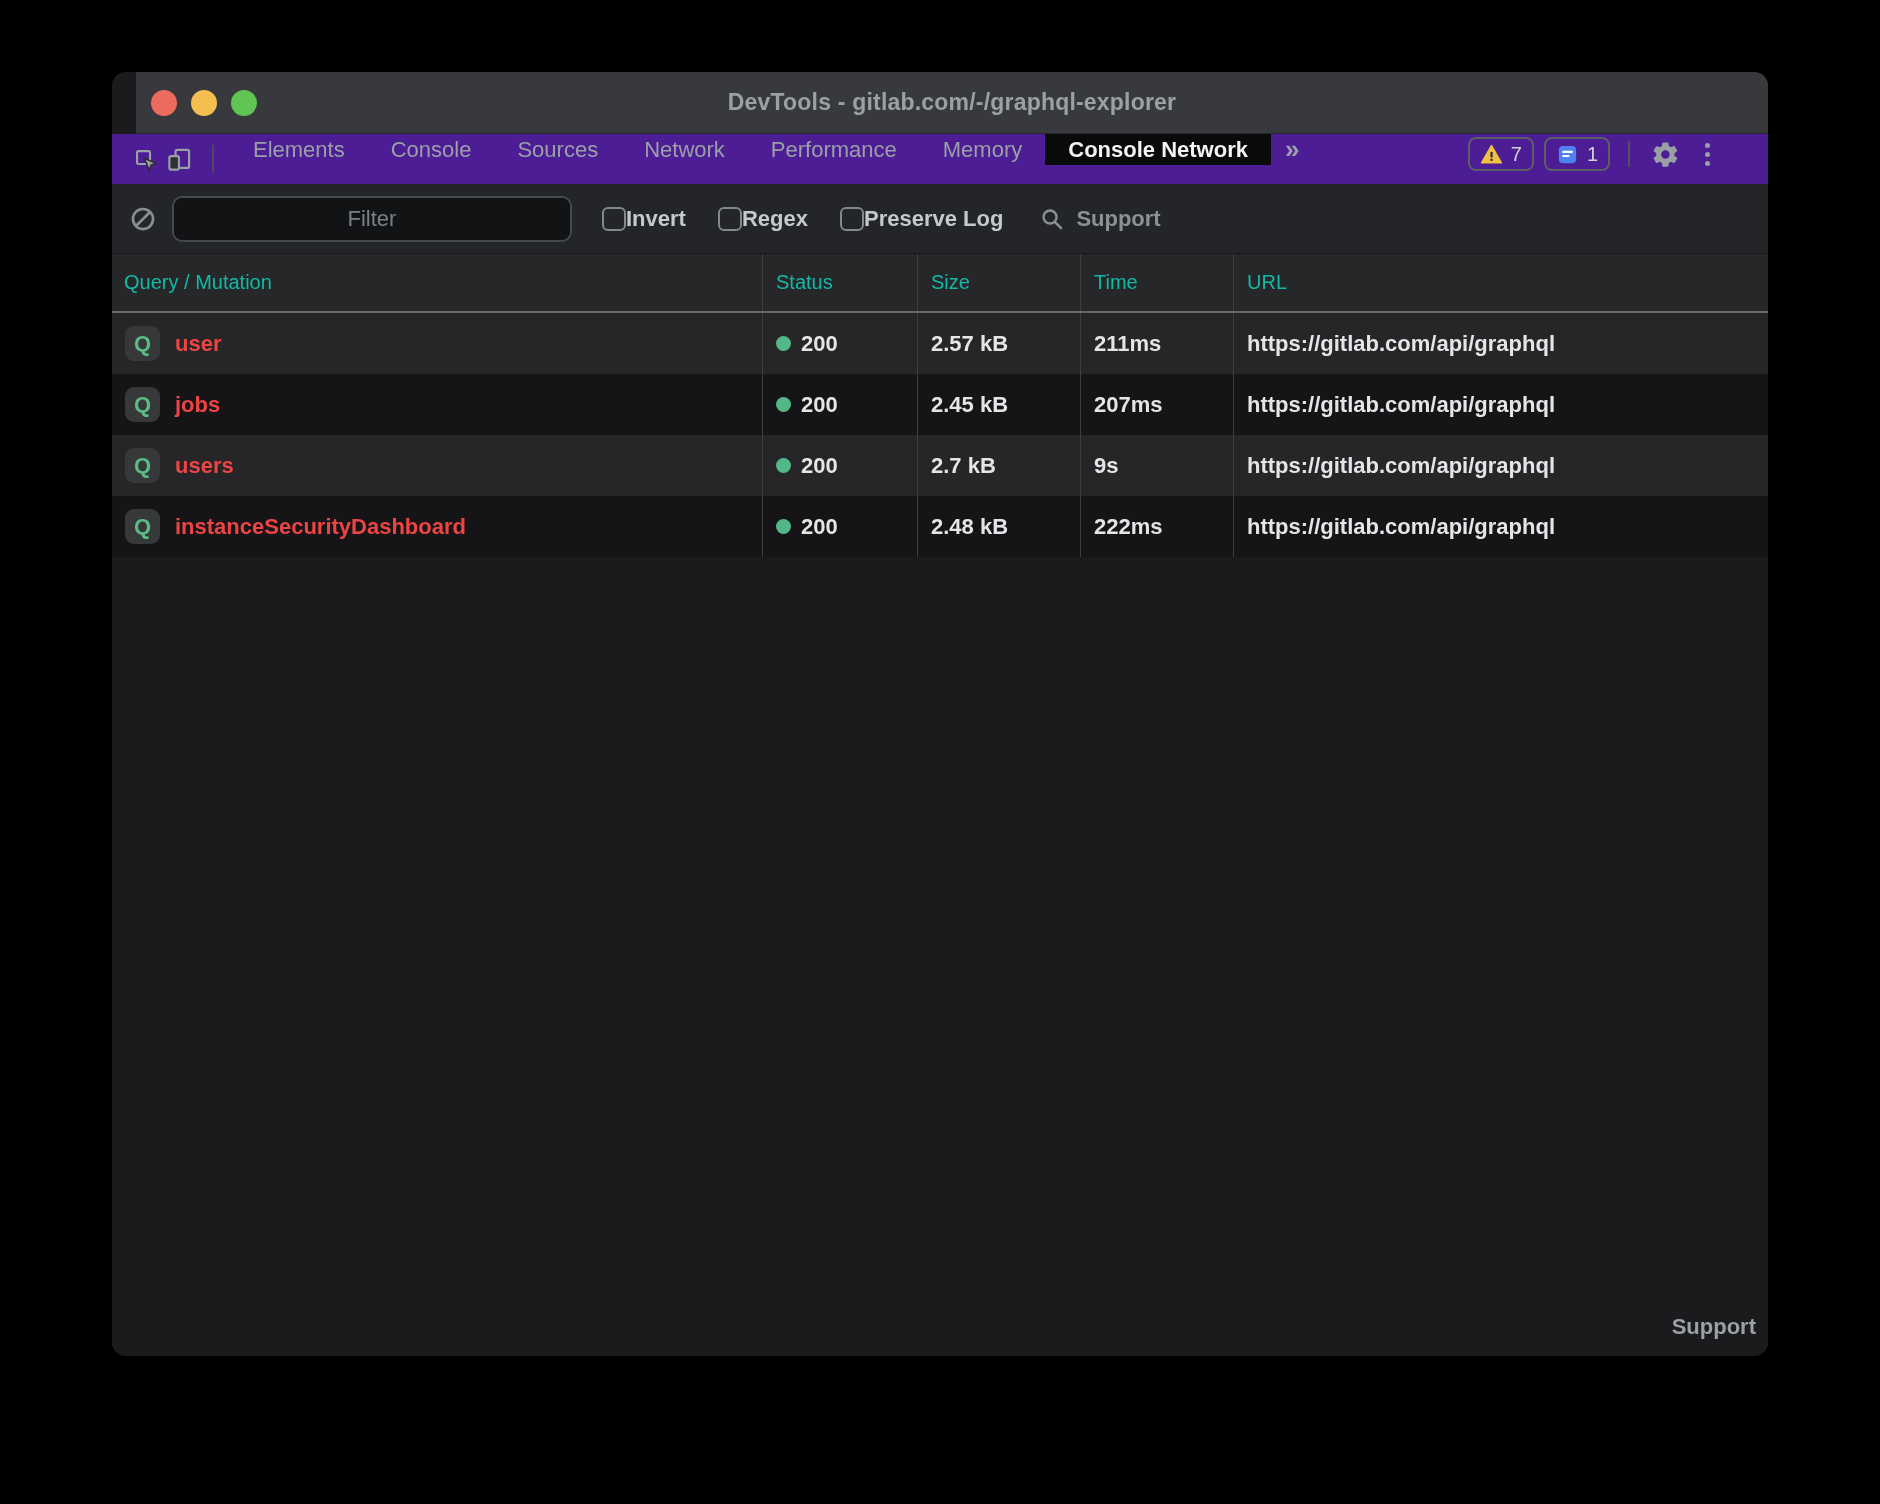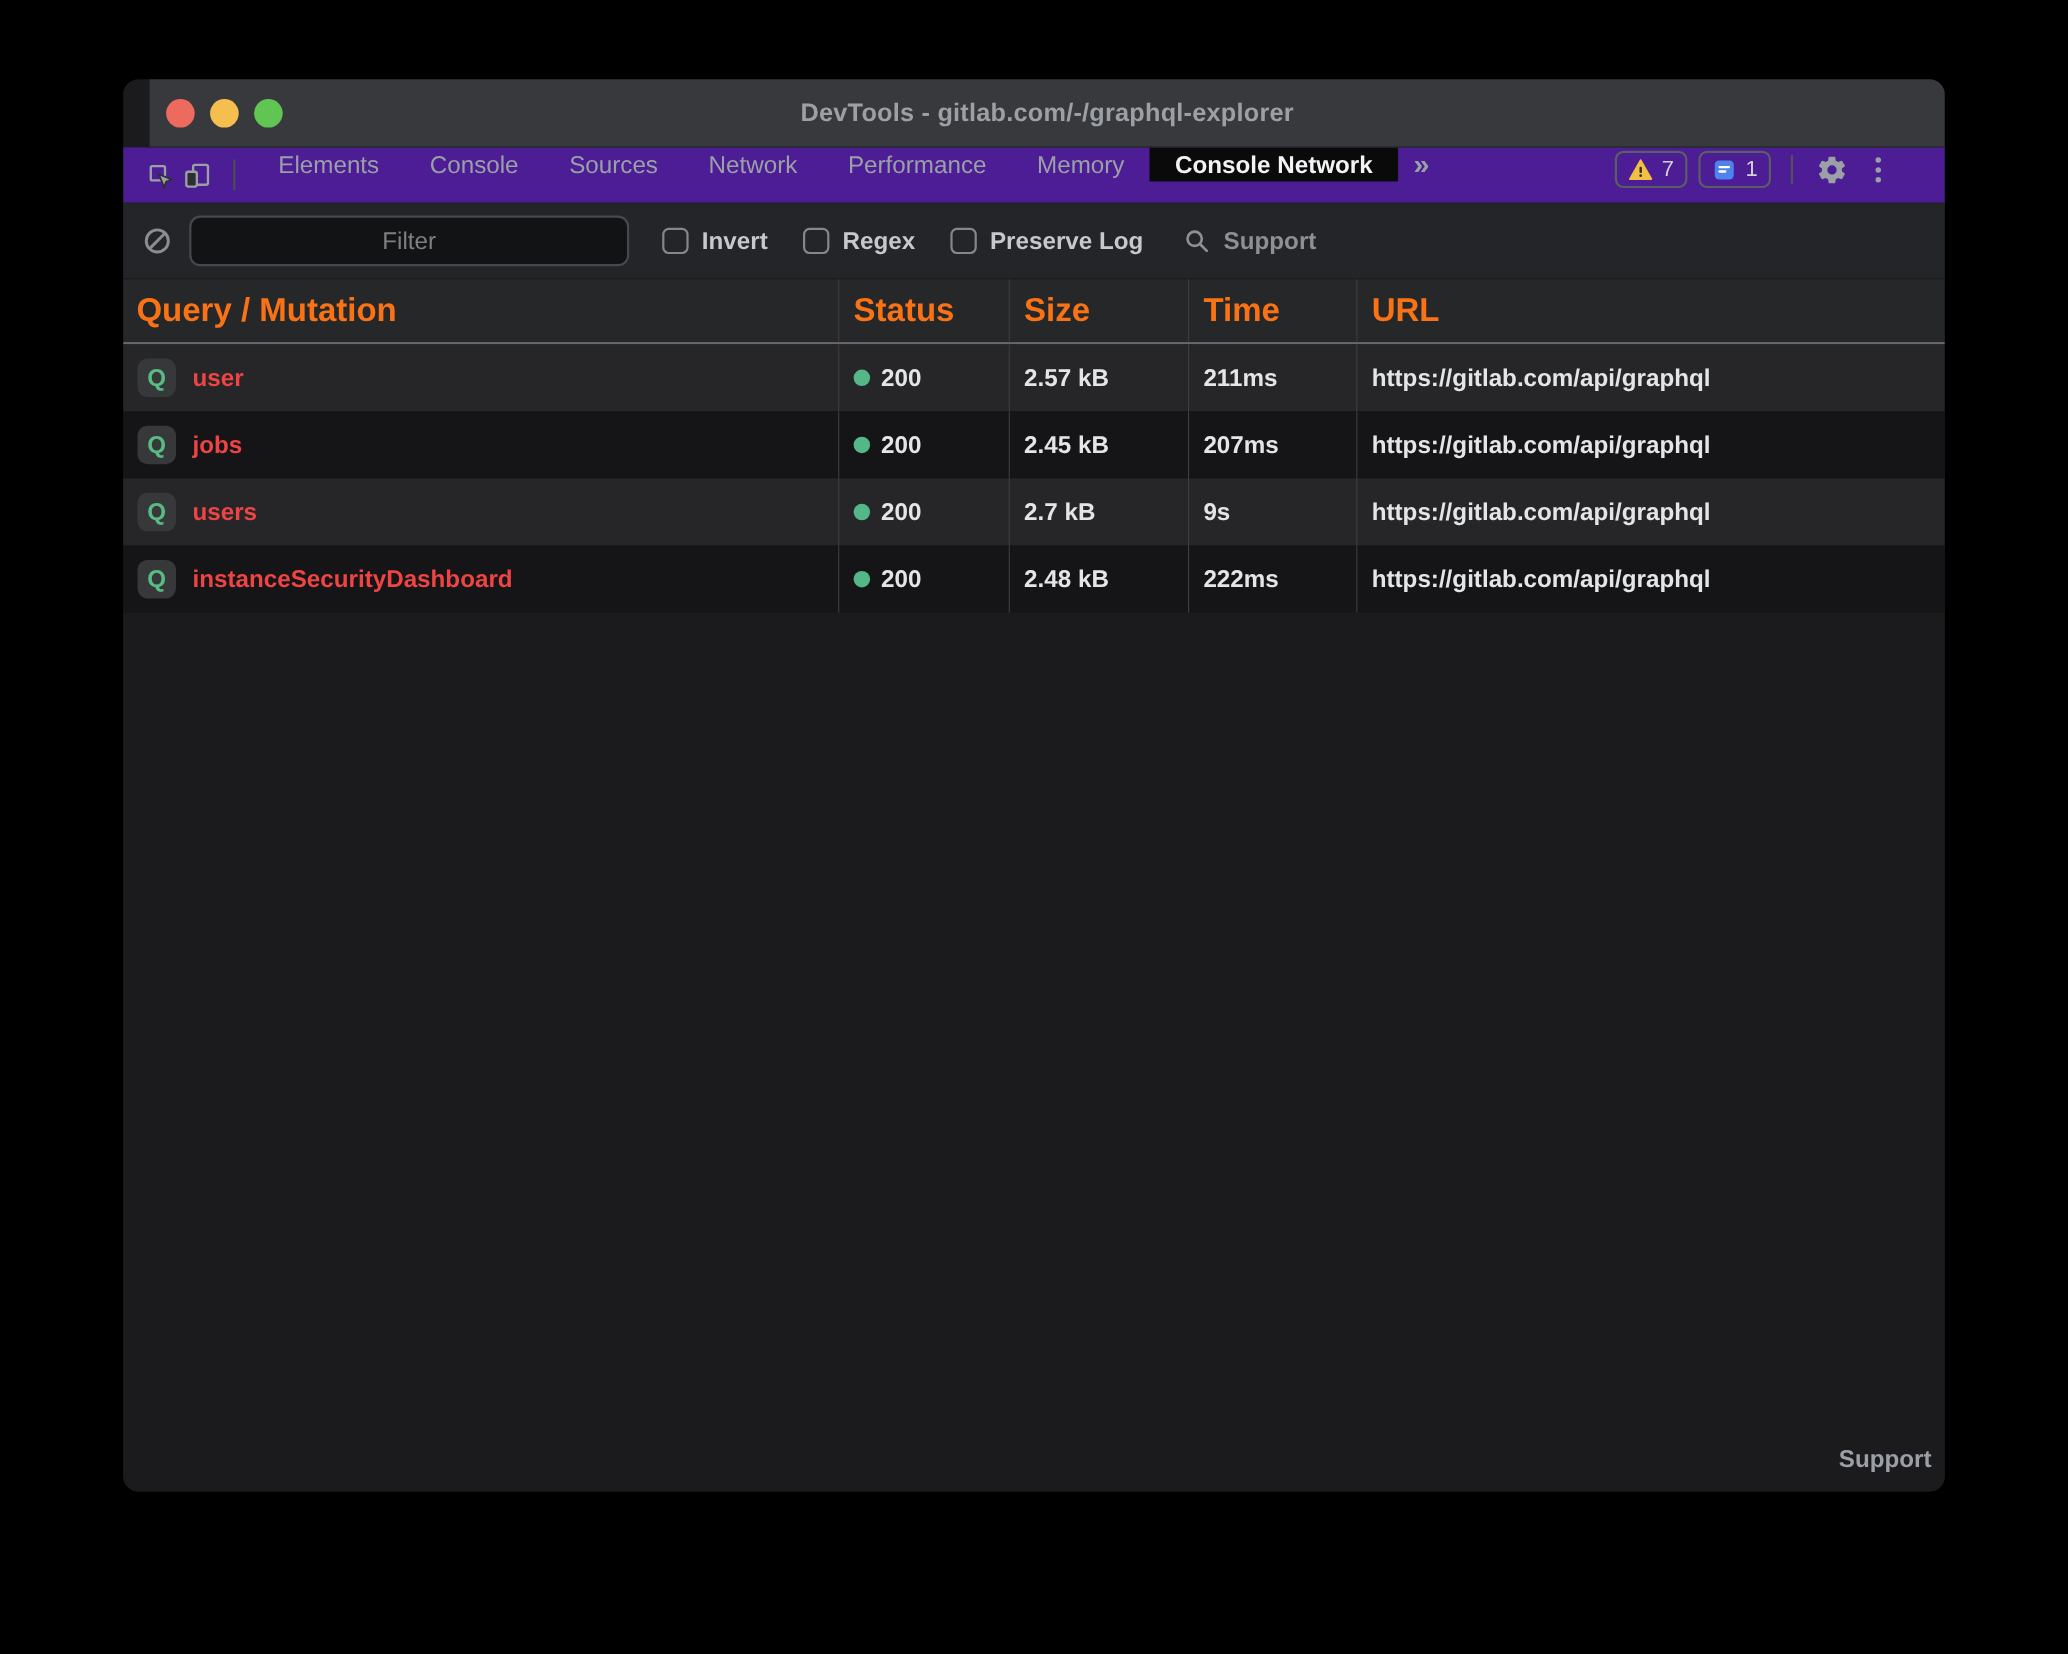--- a/index.html
+++ b/index.html
@@ -45,33 +45,33 @@
   
   .filterbar { height:69px; flex:0 0 auto; background:#232528; display:flex; align-items:center;
     padding-left:16px; border-bottom:1px solid #18191b; }
   .blockbtn { background:none; border:none; width:30px; height:30px; display:flex; align-items:center;
     justify-content:center; cursor:pointer; }
   .filter-input { margin-left:14px; width:400px; height:46px; background:#121315; border:2px solid #45484c;
     border-radius:10px; color:#e8eaed; font-size:22px; padding:0 16px; outline:none;
     font-family:"Liberation Sans","DejaVu Sans",sans-serif;text-align:center; }
   .filter-input::placeholder { color:#7c8084; }
   .cbgroup { display:flex; align-items:center; margin-left:30px; gap:32px; }
-  .cb { display:flex; align-items:center; gap:12px; cursor:pointer; }
+  .cb { display:flex; align-items:center; cursor:pointer; }
   .cb .box { width:24px; height:24px; border:2.5px solid #84888c; border-radius:6px; background:transparent; }
   .cb .lbl { color:#c6c9cc; font-size:22px; font-weight:600; white-space:nowrap; }
   .searchgrp { display:flex; align-items:center; gap:11px; margin-left:36px; cursor:pointer; }
   .searchgrp .lbl { color:#8d9094; font-size:22px; font-weight:700; }
 
   
   .grid { display:grid; grid-template-columns:651px 155px 163px 153px 1fr; align-items:stretch; }
   .cell { display:flex; align-items:center; padding-left:13px; border-right:1px solid #3d3e40;
     overflow:hidden; white-space:nowrap; }
   .cell:last-child { border-right:none; }
   .thead { height:59px; flex:0 0 auto; background:#262729; border-bottom:2px solid #68696b; }
-  .thead .cell { color:#f97316; font-size:30px; font-weight:700; cursor:col-resize; }
+  .thead .cell { color:#14b8a6; font-size:20px; font-weight:400; cursor:col-resize; }
   .thead .cell:first-child { padding-left:12px; }
   .trow { height:61px; flex:0 0 auto; cursor:pointer; }
   .trow.alt-light { background:#262628; }
   .trow.alt-dark  { background:#151517; }
   .qbadge { width:35px; height:35px; border-radius:9px; background:#37383a; color:#5abc85;
     font-size:22px; font-weight:800; display:flex; align-items:center; justify-content:center;
     flex:0 0 auto; }
   .qname { margin-left:15px; color:#ef4444; font-size:22px; font-weight:700; }
   .dot { width:15px; height:15px; border-radius:50%; background:#53b787; margin-right:10px; flex:0 0 auto; }
   .val { color:#e3e5e7; font-size:22px; font-weight:700; }

